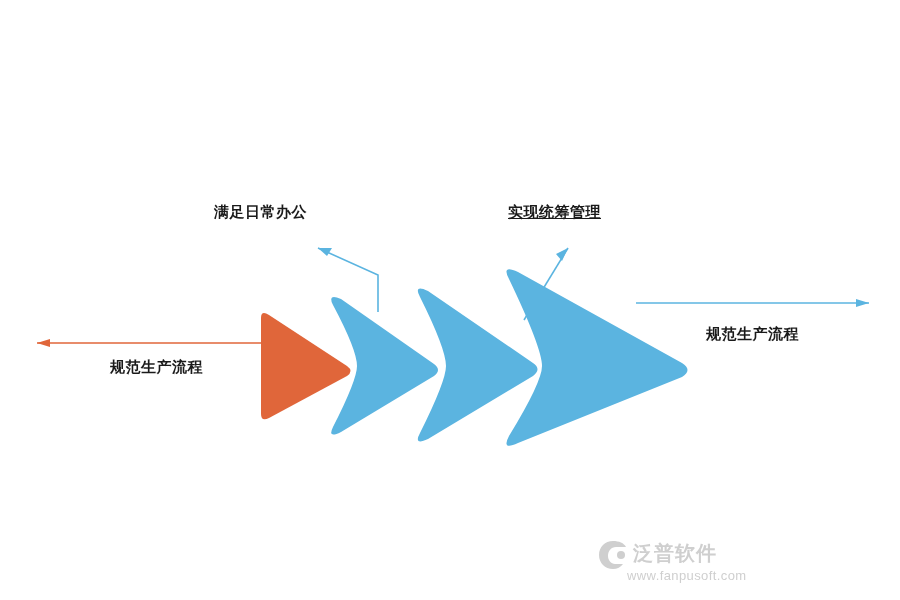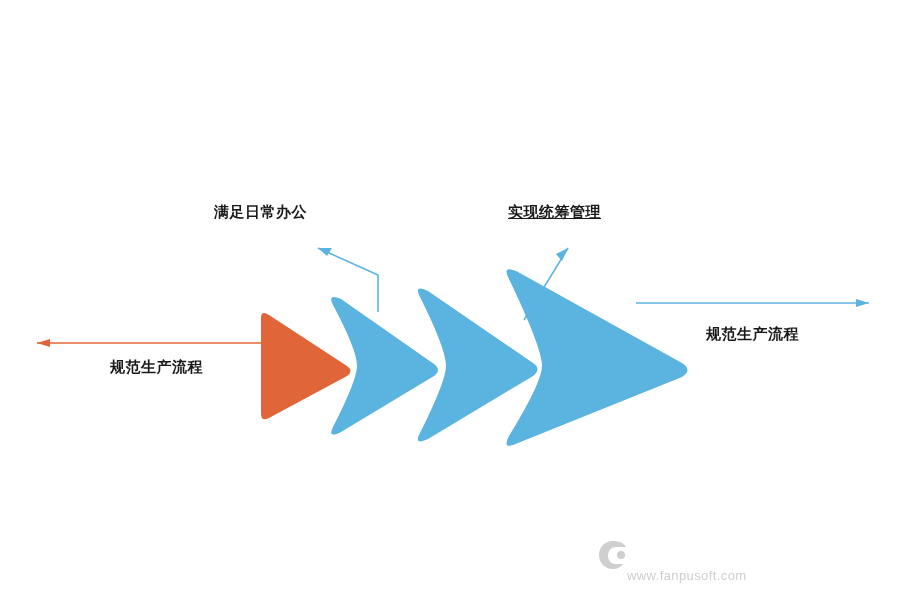--- a/index.html
+++ b/index.html
@@ -133,16 +133,17 @@
 
   <div class="label" id="label-bottom-left">规范生产流程</div>
 
   <div class="label" id="label-right">规范生产流程</div>
 
   <div id="watermark">
     <svg width="32" height="30" viewBox="0 0 32 30" style="position:absolute;left:0;top:2px;">
       <path d="M16 1 C8 1 2 7 2 15 C2 23 8 29 16 29 C20 29 24 27 26 24 L18 24 C14 24 11 20 11 16 C11 11 14 7 19 7 L29 7 C27 3 22 1 16 1 Z" fill="#cfcfcf"></path>
       <circle cx="24" cy="15" r="4" fill="#cfcfcf"></circle>
     </svg>
+    <div class="wm-brand">泛普软件</div>
     <div class="wm-url">www.fanpusoft.com</div>
   </div>
 
 </div>
 
 </body></html>

